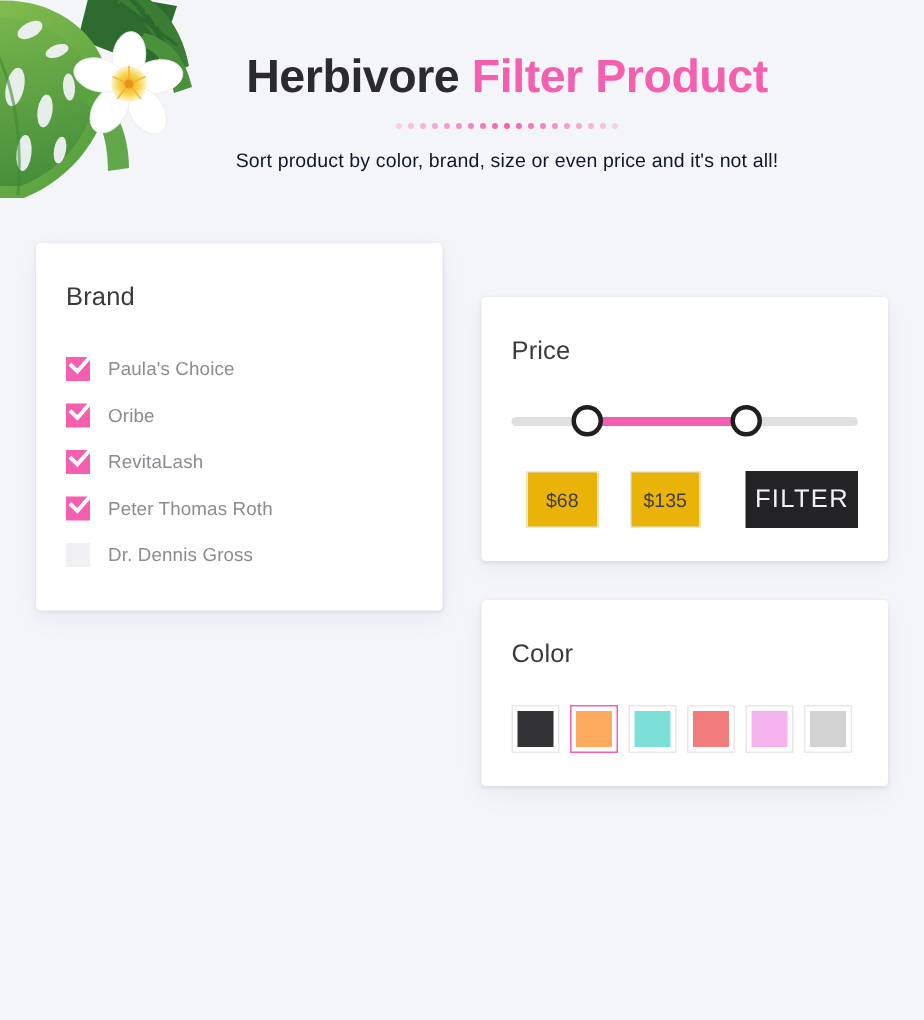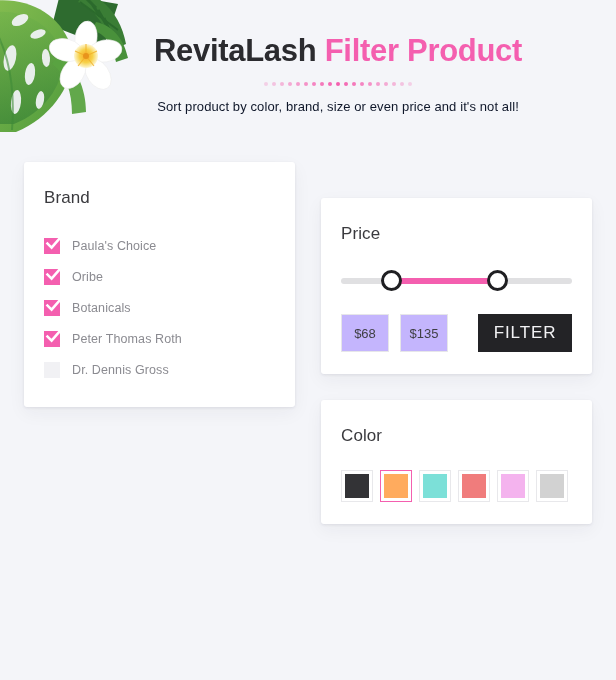--- a/index.html
+++ b/index.html
@@ -187,27 +187,28 @@
   .price-row {
     display: flex;
     align-items: stretch;
     margin-top: 22px;
     gap: 11px;
   }
   .price-field {
     width: 48px;
     height: 38px;
     border: 1px solid #e6e6e9;
-    background: #c4b5fd;
+    background: #eab308;
     display: flex;
     align-items: center;
     justify-content: center;
     font-size: 13px;
     color: #3f3f44;
     box-sizing: border-box;
+    margin-left: 10px;
   }
   .filter-btn {
     margin-left: 19px;
     flex: 1;
     height: 38px;
     background: #232326;
     color: #f2f2f4;
     border: none;
     font-size: 17px;
     letter-spacing: 0.9px;
@@ -297,21 +298,21 @@
         <g stroke="#f2b12a" stroke-width="1.1" opacity="0.85">
           <path d="M0 -1 L0 -13 M0 -1 L11 -6 M0 -1 L8 9 M0 -1 L-8 9 M0 -1 L-11 -6"></path>
         </g>
         <circle cx="0" cy="-1" r="3" fill="#e8941c"></circle>
       </g>
     </svg>
   </div>
 
   <div class="header-text">
     <h1 class="title">
-      <span>RevitaLash</span>
+      <span>Herbivore</span>
       <span class="accent">Filter Product</span>
     </h1>
     <div class="dot-divider" id="dot-divider">
         <i style="background: rgba(244, 95, 175, 0.25);"></i>
         <i style="background: rgba(244, 95, 175, 0.33);"></i>
         <i style="background: rgba(244, 95, 175, 0.42);"></i>
         <i style="background: rgba(244, 95, 175, 0.5);"></i>
         <i style="background: rgba(244, 95, 175, 0.58);"></i>
         <i style="background: rgba(244, 95, 175, 0.67);"></i>
         <i style="background: rgba(244, 95, 175, 0.75);"></i>
@@ -355,21 +356,21 @@
               </svg>
             </span>
             <span class="brand-label">Oribe</span>
           </div>
           <div class="brand-item">
             <span class="cbox on">
               <svg class="tick" viewBox="0 0 18 18">
                 <path d="M2.5 8.6 L6.6 12.6 L16.2 1.6" fill="none" stroke="#ffffff" stroke-width="2.6" stroke-linecap="square"></path>
               </svg>
             </span>
-            <span class="brand-label">Botanicals</span>
+            <span class="brand-label">RevitaLash</span>
           </div>
           <div class="brand-item">
             <span class="cbox on">
               <svg class="tick" viewBox="0 0 18 18">
                 <path d="M2.5 8.6 L6.6 12.6 L16.2 1.6" fill="none" stroke="#ffffff" stroke-width="2.6" stroke-linecap="square"></path>
               </svg>
             </span>
             <span class="brand-label">Peter Thomas Roth</span>
           </div>
           <div class="brand-item">

